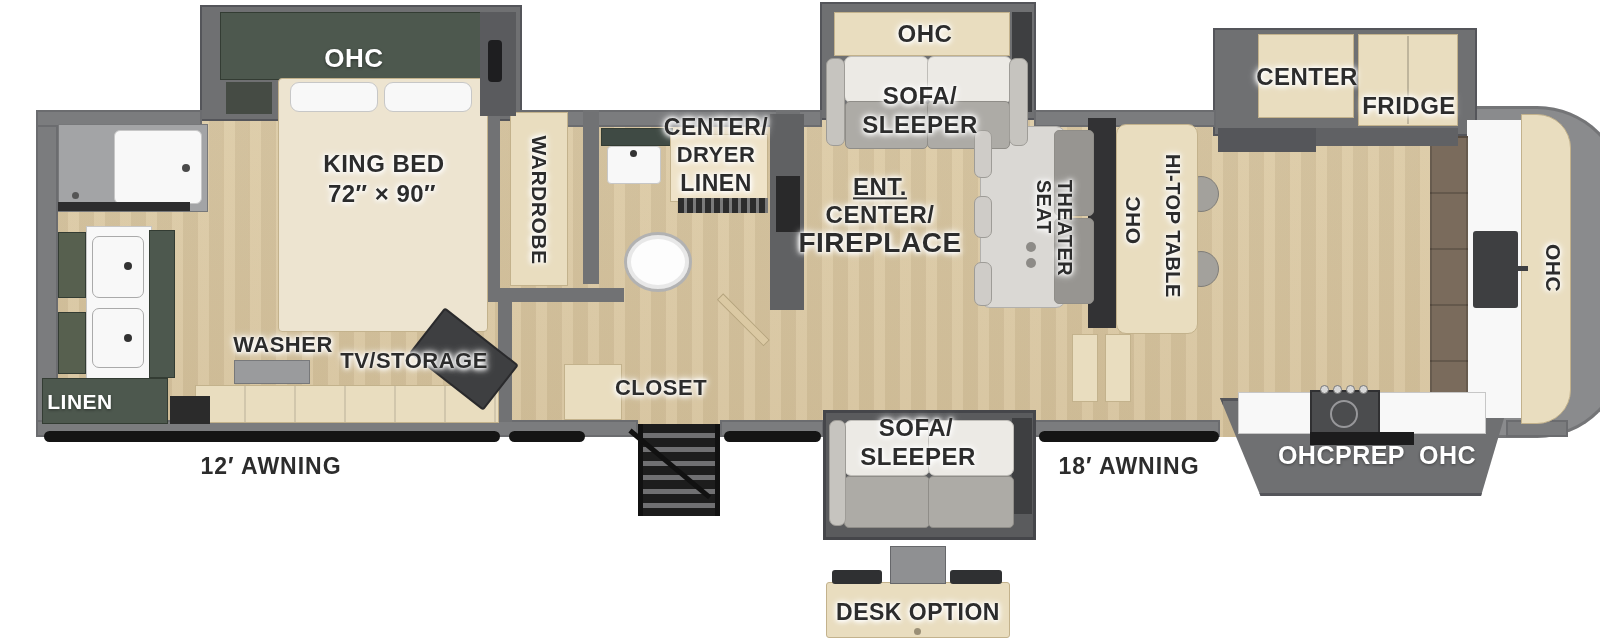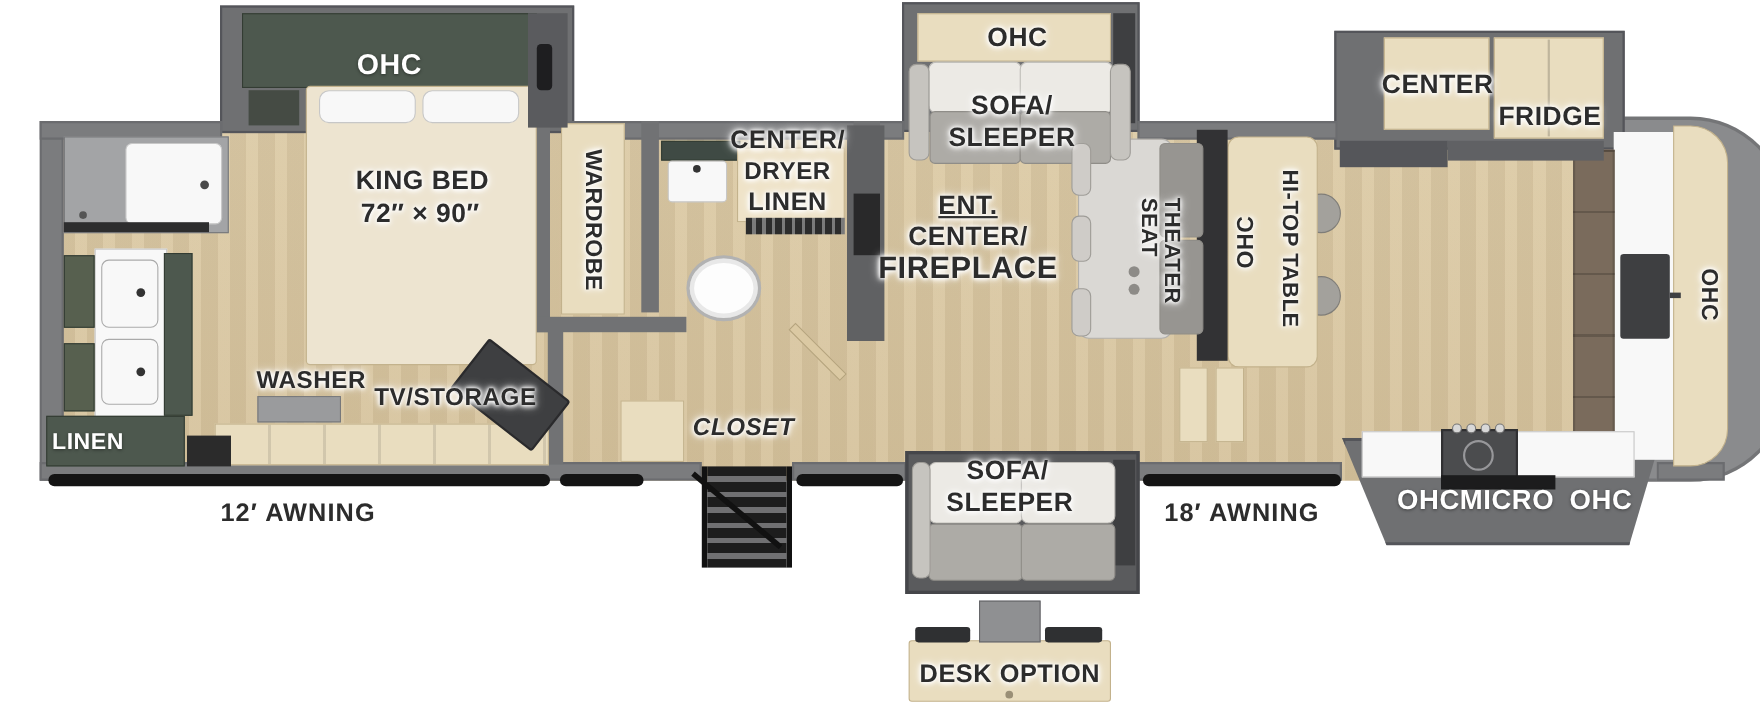--- a/index.html
+++ b/index.html
@@ -177,39 +177,39 @@
   <div class="lbl lbl-w" style="left:322px;top:59px;font-size:26px;">OHC</div>
   <div class="lbl" style="left:352px;top:164px;font-size:24px;">KING BED</div>
   <div class="lbl" style="left:350px;top:194px;font-size:24px;">72″ × 90″</div>
   <div class="lbl v-cw" style="left:507px;top:200px;font-size:21px;">WARDROBE</div>
   <div class="lbl" style="left:251px;top:345px;font-size:22px;">WASHER</div>
   <div class="lbl" style="left:382px;top:361px;font-size:22px;">TV/STORAGE</div>
   <div class="lbl lbl-w" style="left:48px;top:402px;font-size:21px;">LINEN</div>
   <div class="lbl" style="left:684px;top:127px;font-size:23px;">CENTER/</div>
   <div class="lbl" style="left:684px;top:155px;font-size:22px;">DRYER</div>
   <div class="lbl" style="left:684px;top:183px;font-size:23px;">LINEN</div>
-  <div class="lbl" style="left:644px;top:388px;font-size:22px;font-style:italic;">CLOSET</div>
+  <div class="lbl" style="left:629px;top:388px;font-size:22px;">CLOSET</div>
   <div class="lbl" style="left:893px;top:34px;font-size:24px;">OHC</div>
   <div class="lbl" style="left:888px;top:96px;font-size:24px;">SOFA/</div>
   <div class="lbl" style="left:888px;top:125px;font-size:24px;">SLEEPER</div>
   <div class="lbl" style="left:848px;top:187px;font-size:24px;text-decoration:underline;">ENT.</div>
   <div class="lbl" style="left:848px;top:215px;font-size:24px;">CENTER/</div>
   <div class="lbl" style="left:848px;top:243px;font-size:28px;">FIREPLACE</div>
   <div class="lbl v-cw" style="left:1022px;top:228px;font-size:20px;">
     <div>THEATER</div>
     <div>SEAT</div>
   </div>
   <div class="lbl v-ccw" style="left:1101px;top:220px;font-size:21px;">OHC</div>
   <div class="lbl v-cw" style="left:1140px;top:226px;font-size:20px;">HI-TOP TABLE</div>
   <div class="lbl" style="left:1275px;top:77px;font-size:24px;">CENTER</div>
   <div class="lbl" style="left:1377px;top:106px;font-size:24px;">FRIDGE</div>
   <div class="lbl v-cw" style="left:1521px;top:268px;font-size:21px;">OHC</div>
   <div class="lbl lbl-w" style="left:1345px;top:455px;font-size:25px;display:flex;align-items:center;">
     <span>OHC</span>
-      <span style="margin-right:14px;">MICRO</span>
+      <span style="margin-right:14px;">PREP</span>
       <span>OHC</span>
   </div>
   <div class="lbl" style="left:884px;top:428px;font-size:24px;">SOFA/</div>
   <div class="lbl" style="left:886px;top:457px;font-size:24px;">SLEEPER</div>
   <div class="lbl" style="left:886px;top:612px;font-size:23px;">DESK OPTION</div>
   <div class="lbl" style="left:239px;top:466px;font-size:23px;letter-spacing:1px;">12′ AWNING</div>
   <div class="lbl" style="left:1097px;top:466px;font-size:23px;letter-spacing:1px;">18′ AWNING</div>
 
 </div>
 

